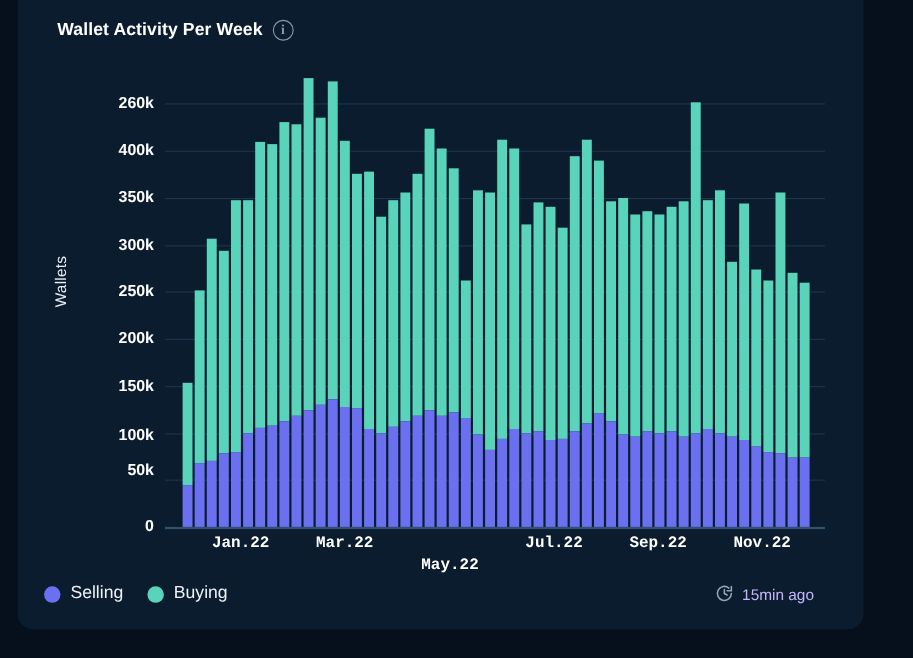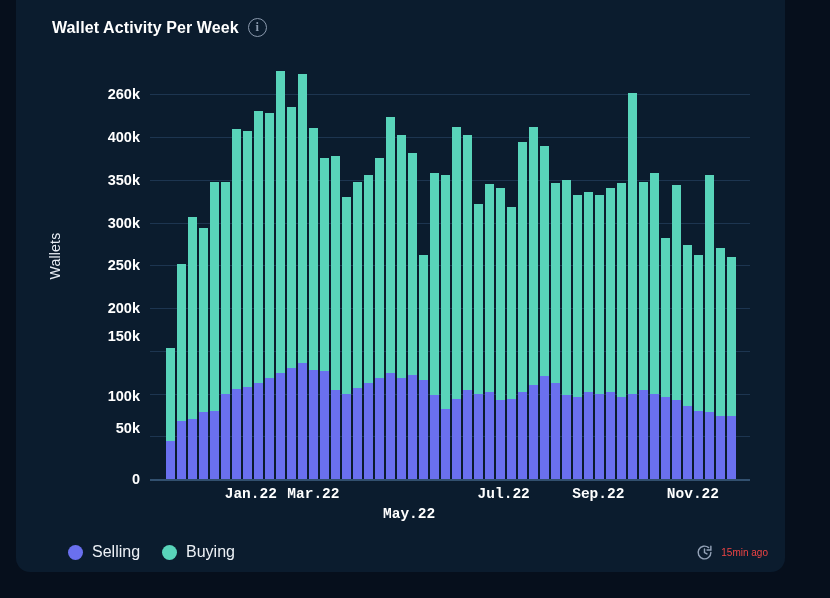--- a/index.html
+++ b/index.html
@@ -146,26 +146,26 @@
     transform: translateX(-50%);
     color: #ffffff;
     font-size: 14.5px;
     font-weight: bold;
     font-family: "Liberation Mono", monospace;
     white-space: nowrap;
   }
   
   #footer {
     position: absolute;
-    left: 52px;
+    left: 24px;
     top: 531px;
     width: 700px;
     height: 30px;
     display: flex;
-    align-items: flex-end;
+    align-items: flex-start;
   }
   #legend {
     display: flex;
     align-items: center;
     gap: 22px;
   }
   .legend-item {
     display: flex;
     align-items: center;
     gap: 9px;
@@ -177,22 +177,22 @@
   }
   .legend-label {
     color: #eef2f7;
     font-size: 16px;
   }
   #updated {
     margin-left: auto;
     display: flex;
     align-items: center;
     gap: 8px;
-    color: #ef4444;
-    font-size: 10px;
+    color: #c4b5fd;
+    font-size: 14px;
   }
   #clock-icon {
     width: 17px;
     height: 17px;
     display: block;
   }
 </style>
 </head>
 <body>
 
@@ -203,21 +203,21 @@
       <div id="chart-title">Wallet Activity Per Week</div>
       <div id="info-icon">i</div>
     </div>
 
     <div id="plot-wrap">
       <div id="y-axis-title">Wallets</div>
       <div id="ytick-col">
           <div class="ytick" style="top: 383px;">0</div>
           <div class="ytick" style="top: 332px;">50k</div>
           <div class="ytick" style="top: 300px;">100k</div>
-          <div class="ytick" style="top: 240px;">150k</div>
+          <div class="ytick" style="top: 255px;">150k</div>
           <div class="ytick" style="top: 212.053px;">200k</div>
           <div class="ytick" style="top: 169.316px;">250k</div>
           <div class="ytick" style="top: 126.579px;">300k</div>
           <div class="ytick" style="top: 83.8421px;">350k</div>
           <div class="ytick" style="top: 41.1053px;">400k</div>
           <div class="ytick" style="top: -1.63158px;">260k</div>
         </div>
       <div id="grid-layer">
           <div class="gridline" style="top: 383px; background: rgb(50, 80, 111); height: 1.5px;"></div>
           <div class="gridline" style="top: 340.263px;"></div>
@@ -434,21 +434,21 @@
           <div class="bar-col" style="left: 550px; width: 8.8px; height: 230.779px;">
             <div class="seg-buy" style="background: rgb(89, 212, 186); bottom: 63.2505px; height: 167.528px;"></div>
             <div class="seg-sell" style="background: rgb(106, 112, 239); height: 63.2505px;"></div>
           </div>
           <div class="bar-col" style="left: 561px; width: 8.8px; height: 222.232px;">
             <div class="seg-buy" style="background: rgb(89, 212, 186); bottom: 63.2505px; height: 158.981px;"></div>
             <div class="seg-sell" style="background: rgb(106, 112, 239); height: 63.2505px;"></div>
           </div>
         </div>
       <div id="xtick-row">
-          <div class="xtick" style="left: 52.8px; margin-left: 32px;">Jan.22</div>
+          <div class="xtick" style="left: 52.8px;">Jan.22</div>
           <div class="xtick" style="left: 147.4px;">Mar.22</div>
           <div class="xtick" style="left: 243.1px; margin-top: 20px;">May.22</div>
           <div class="xtick" style="left: 337.7px;">Jul.22</div>
           <div class="xtick" style="left: 432.3px;">Sep.22</div>
           <div class="xtick" style="left: 526.9px;">Nov.22</div>
         </div>
     </div>
 
     <div id="footer">
       <div id="legend">

